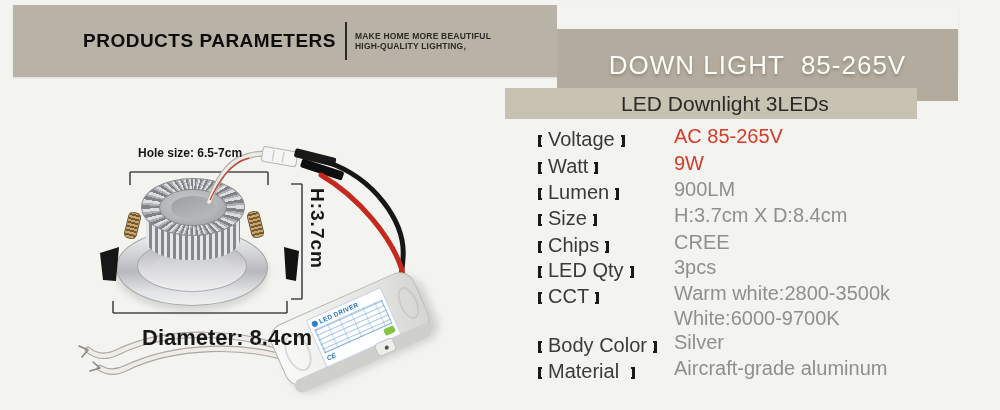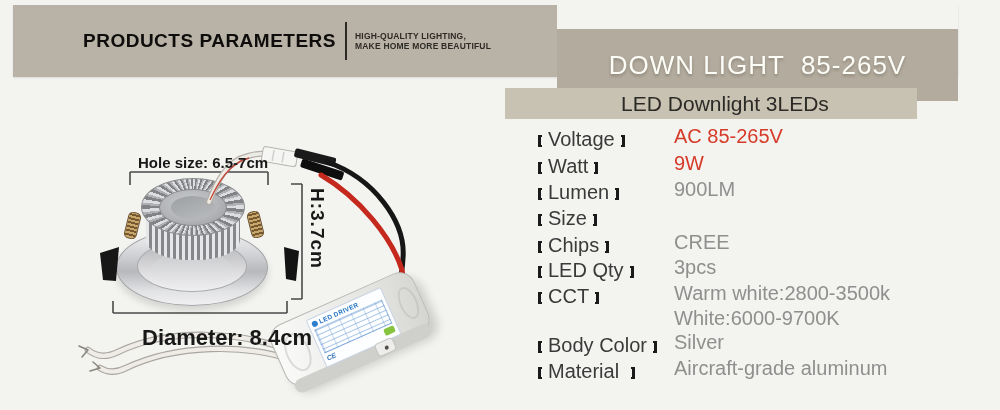--- a/index.html
+++ b/index.html
@@ -52,21 +52,21 @@
     border:1px solid #87898c; }
   .top-inner { left:171px; top:196px; width:44px; height:23px; border-radius:50%;
     background:linear-gradient(160deg,#9da0a3,#b9bbbe); }
   .spring { width:13px; height:27px; border-radius:5px; border:1px solid #6b4f2a;
     background:repeating-linear-gradient(0deg,#c8a76b 0 2px,#77572f 2px 4px); }
   .spring.left { left:126px; top:212px; transform:rotate(14deg); }
   .spring.right { left:249px; top:211px; transform:rotate(-14deg); }
 
   
   .anno { position:absolute; color:#181818; font-weight:bold; z-index:6; }
-  .anno-hole { left:138px; top:154px; font-size:15px; }
+  .anno-hole { left:138px; top:146px; font-size:12px; }
   .anno-dia { left:142px; top:325px; font-size:22px; }
   .anno-h { left:306px; top:188px; font-size:19px; writing-mode:vertical-rl; letter-spacing:1px; }
 
   
   .driver { left:272px; top:296px; width:156px; height:66px; transform:rotate(-24deg); border-radius:16px;
     background:linear-gradient(100deg,#fbfbfa,#e3e3e0 70%,#d4d4d1);
     border:1px solid #b8b8b4; box-shadow:5px 9px 10px rgba(0,0,0,.16); z-index:3; }
   .driver .depth { position:absolute; left:3px; right:3px; bottom:-7px; height:14px; background:#cfcfcb; border-radius:10px; z-index:-1; }
   .driver .oval-l { position:absolute; left:8px; top:12px; width:24px; height:40px; border-radius:50%; border:2px solid rgba(120,120,115,.22); }
   .driver .oval-r { position:absolute; right:4px; top:15px; width:18px; height:34px; border-radius:50%; border:2px solid rgba(120,120,115,.16); }
@@ -87,22 +87,22 @@
   svg.overlay { position:absolute; left:0; top:130px; width:500px; height:280px; z-index:2; }
 </style>
 </head>
 <body>
 
 <div class="banner">
   <div class="banner-left">
     <div class="banner-title">PRODUCTS PARAMETERS</div>
     <div class="banner-divider"></div>
     <div class="banner-tagline">
+      <div>MAKE HOME MORE BEAUTIFUL</div>
       <div>HIGH-QUALITY LIGHTING,</div>
-      <div>MAKE HOME MORE BEAUTIFUL</div>
     </div>
   </div>
   <div class="banner-right">
     <div class="banner-right-text">DOWN LIGHT  85-265V</div>
   </div>
 </div>
 
 <div class="spec-title-bar">
   <span>LED Downlight 3LEDs</span>
 </div>
@@ -114,20 +114,21 @@
 <div class="spec-row r1">
   <div class="spec-label"><span class="brk l"></span><span>Watt</span><span class="brk r"></span></div>
   <div class="spec-value em">9W</div>
 </div>
 <div class="spec-row r2">
   <div class="spec-label"><span class="brk l"></span><span>Lumen</span><span class="brk r"></span></div>
   <div class="spec-value">900LM</div>
 </div>
 <div class="spec-row r3">
   <div class="spec-label"><span class="brk l"></span><span>Size</span><span class="brk r"></span></div>
+  <div class="spec-value">H:3.7cm X D:8.4cm</div>
 </div>
 <div class="spec-row r4">
   <div class="spec-label"><span class="brk l"></span><span>Chips</span><span class="brk r"></span></div>
   <div class="spec-value">CREE</div>
 </div>
 <div class="spec-row r5">
   <div class="spec-label"><span class="brk l"></span><span>LED Qty</span><span class="brk r"></span></div>
   <div class="spec-value">3pcs</div>
 </div>
 <div class="spec-row r6">

